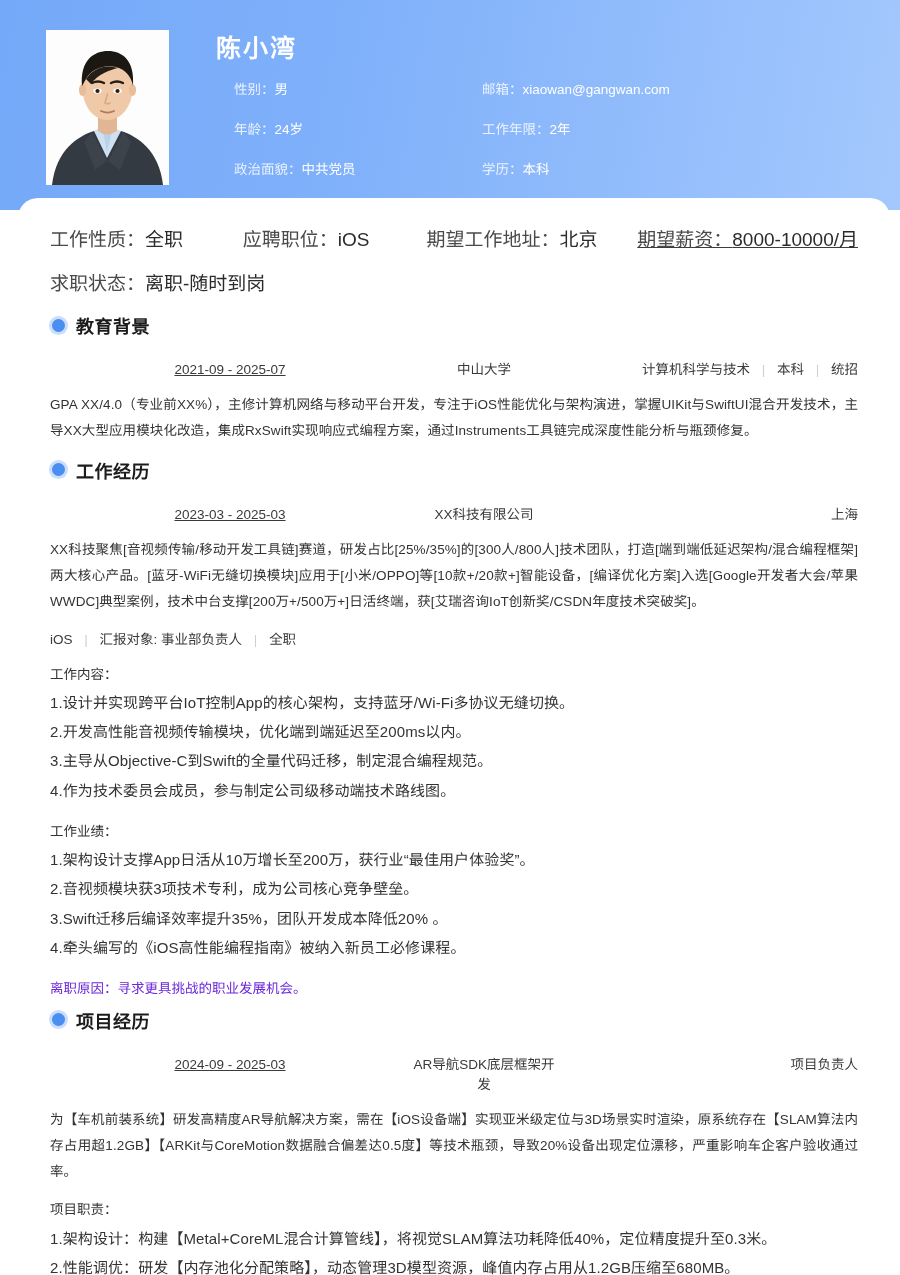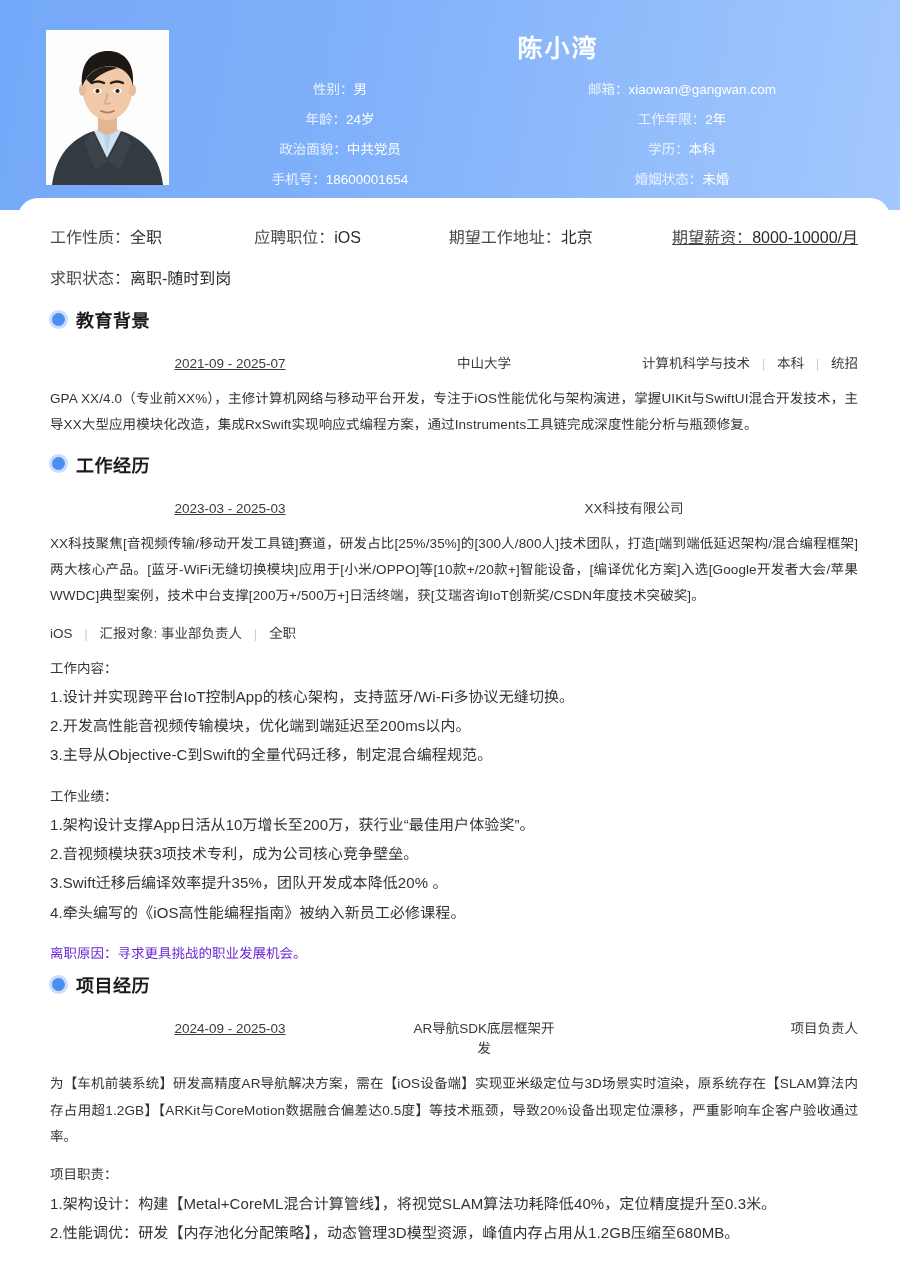--- a/index.html
+++ b/index.html
@@ -24,21 +24,20 @@
     width: 900px;
     height: 210px;
     background: linear-gradient(100deg, #74a9f9 0%, #7fb0fa 38%, #a3c8fd 100%);
     padding: 30px 0 0 0;
   }
 
   .header-inner {
     display: flex;
     align-items: flex-start;
     padding-left: 46px;
-    text-align: center;
   }
 
   .photo-frame {
     width: 123px;
     height: 155px;
     background: #ffffff;
     flex: 0 0 auto;
     overflow: hidden;
     position: relative;
   }
@@ -56,21 +55,22 @@
     font-weight: bold;
     color: #ffffff;
     letter-spacing: 2px;
     line-height: 1.1;
     margin-bottom: 17px;
   }
 
   .meta-grid {
     display: grid;
     grid-template-columns: 248px auto;
-    row-gap: 10px;
+    row-gap: 20px;
+    margin-left: 18px;
   }
 
   .meta-item {
     font-size: 13.5px;
     color: #f2f7ff;
     white-space: nowrap;
     line-height: 1.5;
   }
 
   .meta-item .mlabel { color: #eaf2ff; }
@@ -115,21 +115,21 @@
     color: #1b1b1b;
     letter-spacing: 0.5px;
   }
 
   
   .intent-row {
     display: flex;
     margin-bottom: 17px;
   }
   .intent-cell {
-    font-size: 16px;
+    font-size: 19px;
     color: #3c3c3c;
     white-space: nowrap;
   }
   .intent-cell .ilabel { color: #4a4a4a; }
   .intent-cell .ival { color: #2b2b2b; }
   .c1 { width: 213px; }
   .c2 { width: 203px; }
   .c3 { width: 233px; }
   .c4 { width: auto; text-decoration: underline; }
 
@@ -320,37 +320,39 @@
 
     <div class="section">
       <div class="section-title">
         <span class="dot"></span>
         <h2>工作经历</h2>
       </div>
 
       <div class="tri-row">
         <div class="tri-left">2023-03 - 2025-03</div>
         <div class="tri-mid">XX科技有限公司</div>
+        <div class="tri-right">上海</div>
       </div>
 
       <div class="para">XX科技聚焦[音视频传输/移动开发工具链]赛道，研发占比[25%/35%]的[300人/800人]技术团队，打造[端到端低延迟架构/混合编程框架]两大核心产品。[蓝牙-WiFi无缝切换模块]应用于[小米/OPPO]等[10款+/20款+]智能设备，[编译优化方案]入选[Google开发者大会/苹果WWDC]典型案例，技术中台支撑[200万+/500万+]日活终端，获[艾瑞咨询IoT创新奖/CSDN年度技术突破奖]。</div>
 
       <div class="tagline">
         <span>iOS</span>
         <span class="sep">|</span>
         <span>汇报对象: 事业部负责人</span>
         <span class="sep">|</span>
         <span>全职</span>
       </div>
 
       <div class="block">
         <div class="block-head">工作内容：</div>
         <div class="bullet-line">1.设计并实现跨平台IoT控制App的核心架构，支持蓝牙/Wi-Fi多协议无缝切换。</div>
         <div class="bullet-line">2.开发高性能音视频传输模块，优化端到端延迟至200ms以内。</div>
         <div class="bullet-line">3.主导从Objective-C到Swift的全量代码迁移，制定混合编程规范。</div>
+        <div class="bullet-line">4.作为技术委员会成员，参与制定公司级移动端技术路线图。</div>
       </div>
 
       <div class="block">
         <div class="block-head">工作业绩：</div>
         <div class="bullet-line">1.架构设计支撑App日活从10万增长至200万，获行业“最佳用户体验奖”。</div>
         <div class="bullet-line">2.音视频模块获3项技术专利，成为公司核心竞争壁垒。</div>
         <div class="bullet-line">3.Swift迁移后编译效率提升35%，团队开发成本降低20% 。</div>
         <div class="bullet-line">4.牵头编写的《iOS高性能编程指南》被纳入新员工必修课程。</div>
       </div>
 

